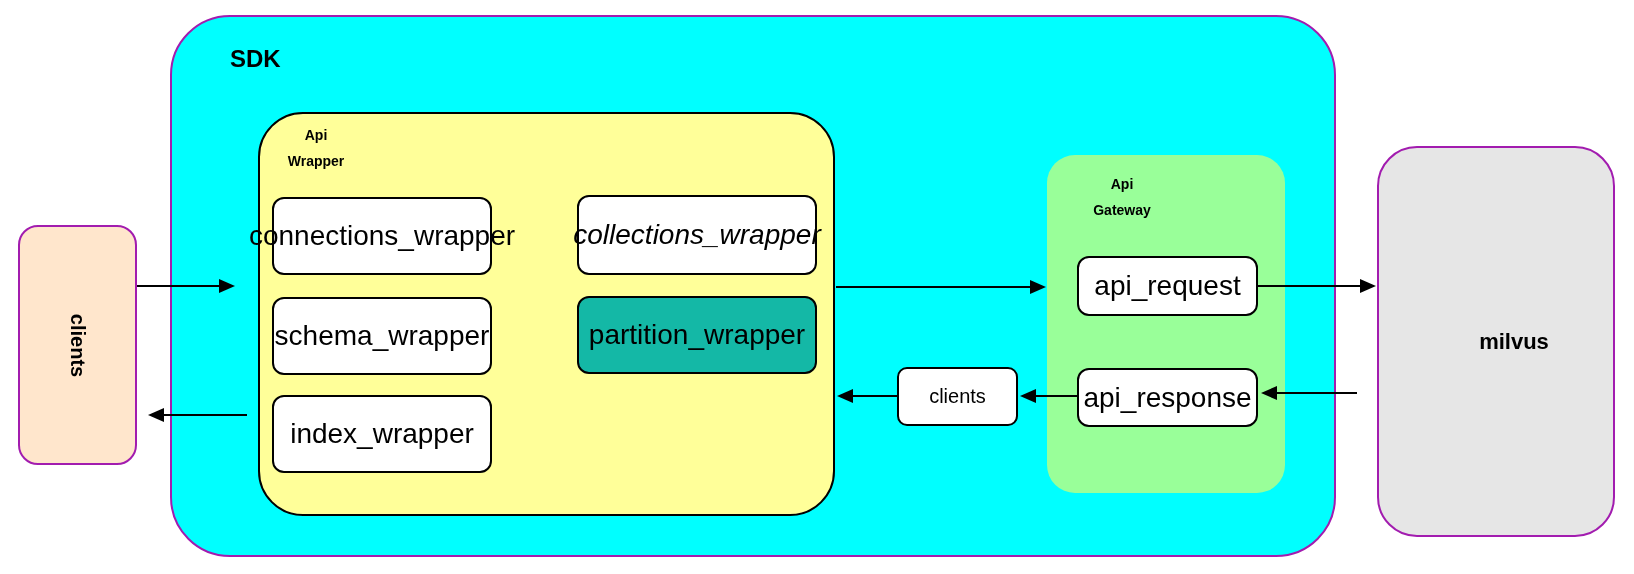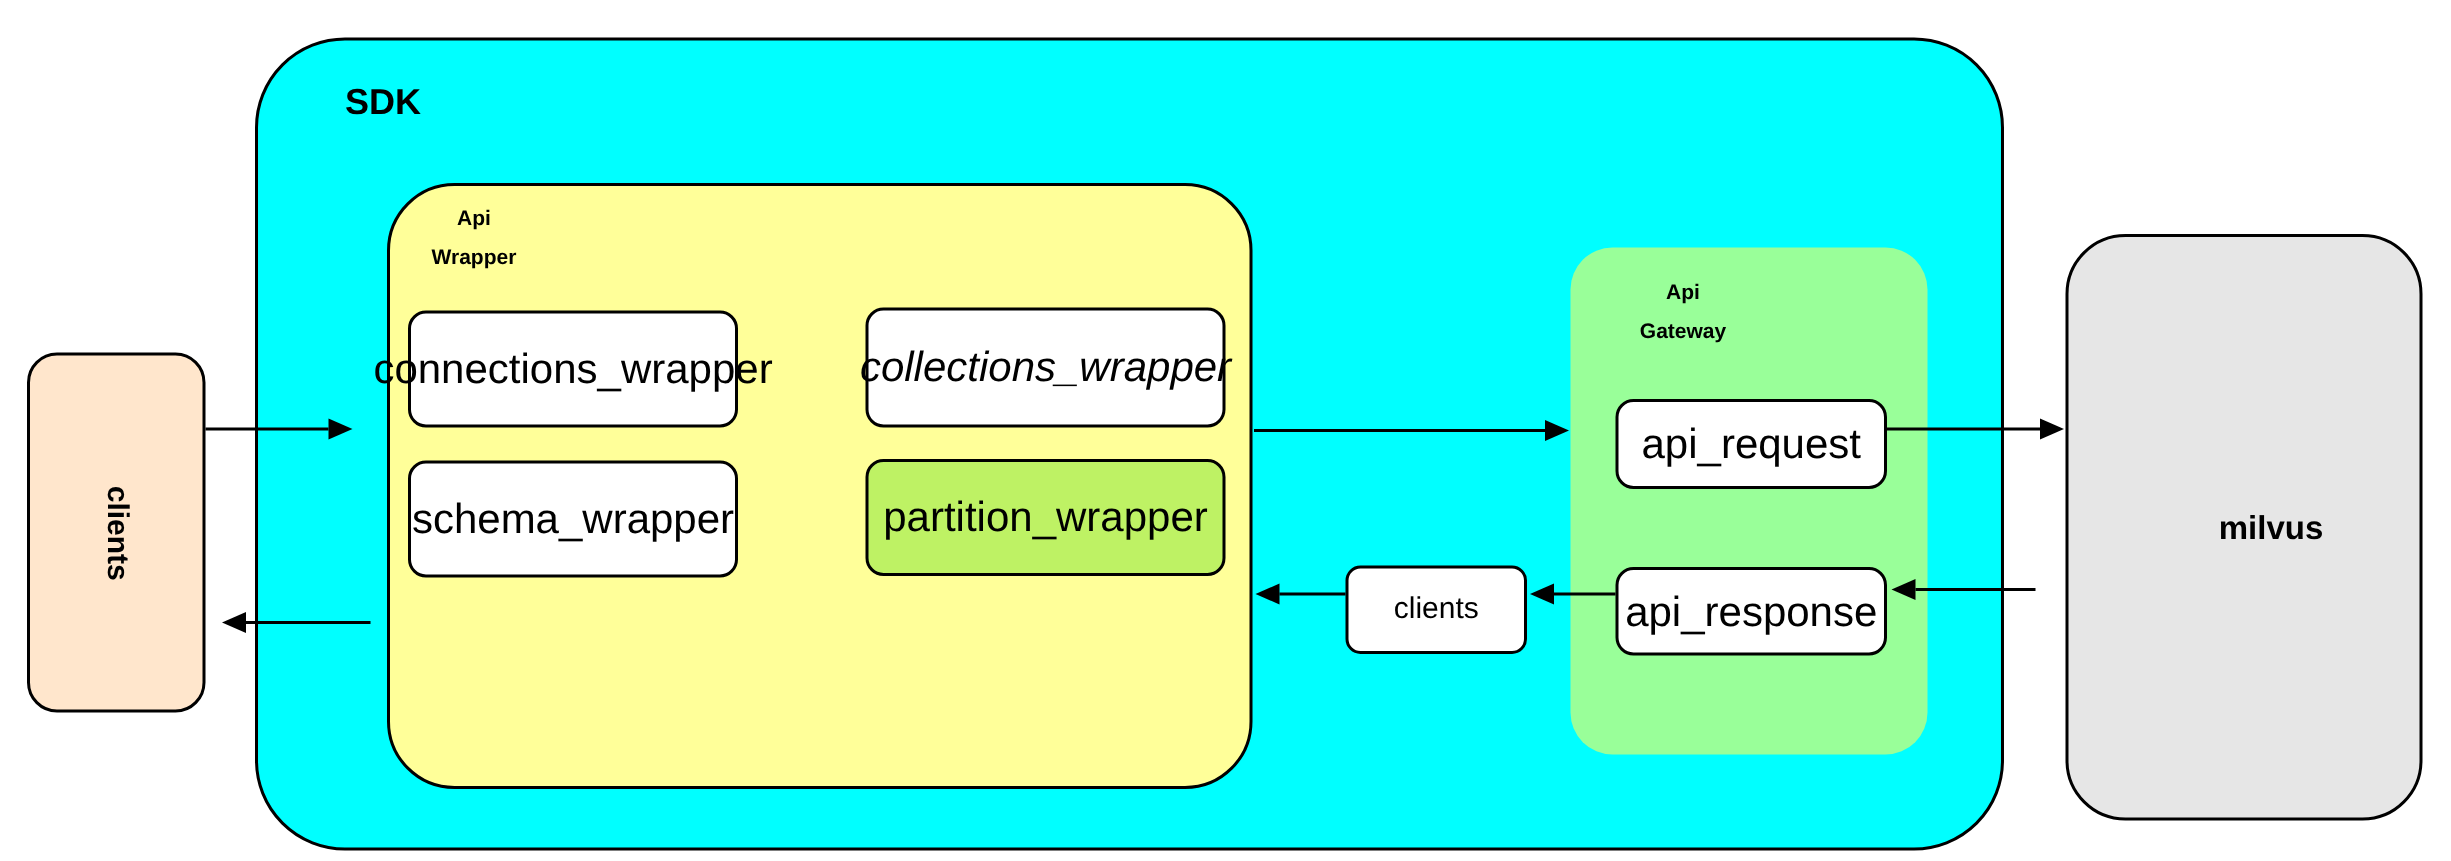--- a/index.html
+++ b/index.html
@@ -9,23 +9,22 @@
   #canvas {
     position: relative;
     width: 1634px;
     height: 574px;
     background: #ffffff;
     overflow: hidden;
   }
 
   .node {
     position: absolute;
-    border: 2px solid #000000;
-    background: #ffffff;
-    margin-top: 10px;
+    border: 2px solid #a21caf;
+    background: #ffffff;
   }
 
   
   .clients-box {
     left: 18px; top: 225px; width: 119px; height: 240px;
     border-radius: 20px;
     display: flex; align-items: center; justify-content: center;
   }
   .clients-label {
     font-weight: bold; font-size: 20px; color: #000;
@@ -133,22 +132,25 @@
 
       <div class="leaf conn-box" style="background-color: rgb(255, 255, 255);">
         <span>connections_wrapper</span>
       </div>
       <div class="leaf coll-box" style="background-color: rgb(255, 255, 255); font-style: italic;">
         <span>collections_wrapper</span>
       </div>
       <div class="leaf schm-box" style="background-color: rgb(255, 255, 255);">
         <span>schema_wrapper</span>
       </div>
-      <div class="leaf part-box" style="background-color: #bef264;">
+      <div class="leaf part-box" style="background-color: #14b8a6;">
         <span>partition_wrapper</span>
+      </div>
+      <div class="leaf indx-box" style="background-color: rgb(255, 255, 255);">
+        <span>index_wrapper</span>
       </div>
     </div>
 
     <div class="checker-box" style="background-color: rgb(255, 255, 255);">
       <span>clients</span>
     </div>
 
     <div class="gateway-box" style="background-color: rgb(153, 255, 153);">
       <span class="container-label">Api
 Gateway</span>

